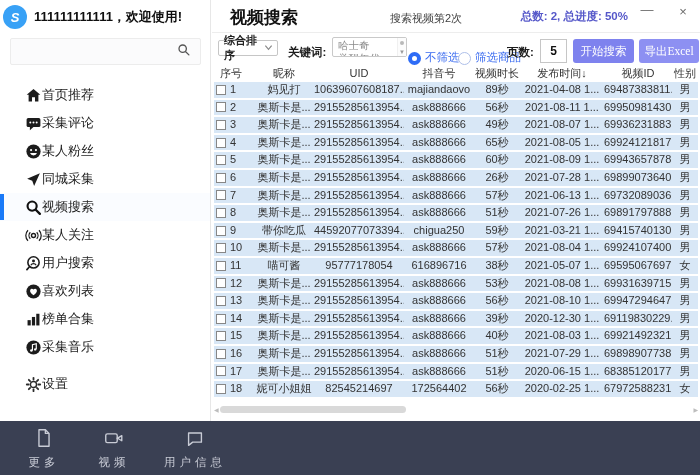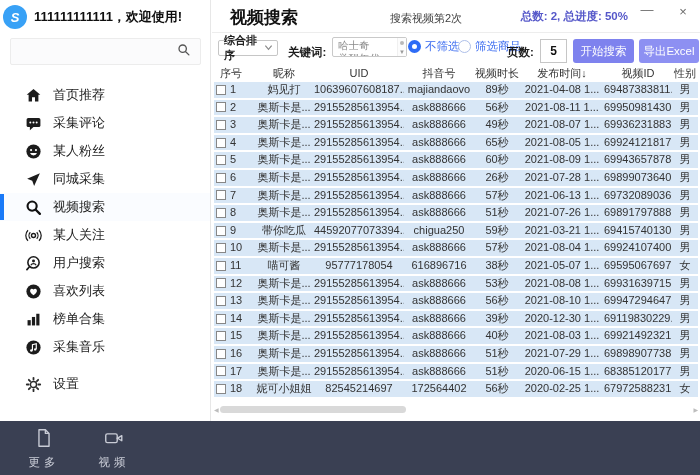--- a/index.html
+++ b/index.html
@@ -13,21 +13,21 @@
   .welcome-row { display:flex; align-items:center; gap:7px; padding:5px 6px 0 3px; }
   .logo { width:24px; height:24px; border-radius:50%; background:#38a1f6; color:#fff;
     font-weight:bold; font-style:italic; font-size:13px; display:flex; align-items:center;
     justify-content:center; flex:0 0 24px; }
   .welcome-text { font-weight:bold; font-size:13px; color:#0f0f0f; white-space:nowrap; }
   .side-search { margin:9px 9px 0 10px; height:27px; background:#fbfbfc;
     border:1px solid #ececec; border-radius:2px; display:flex; align-items:center;
     justify-content:flex-end; padding-right:9px; }
   .nav { margin-top:16px; }
   .nav-item { position:relative; height:28px; display:flex; align-items:center;
-    gap:11px; padding-left:25px; font-size:13px; color:#1d1d1d; cursor:default; }
+    padding-left:25px; font-size:13px; color:#1d1d1d; cursor:default; }
   .nav-item .ic { width:17px; height:17px; display:flex; align-items:center; justify-content:center; }
   .nav-item.active { background:#fafcff; }
   .nav-item.active::before { content:""; position:absolute; left:0; top:1px; bottom:1px;
     width:4px; background:#1a7af8; }
   .settings-wrap { margin-top:9px; }
 
   
   .main { position:absolute; left:212px; top:0; width:488px; height:421px; background:#fff; }
   .main-header { position:relative; height:33px; border-bottom:1px solid #ededed; }
   .page-title { position:absolute; left:18px; top:6px; font-size:17px; font-weight:bold; color:#111; }
@@ -43,32 +43,32 @@
     border:1px solid #c6c6c6; border-radius:2px; display:flex; align-items:center;
     justify-content:space-between; padding:0 4px 0 5px; font-size:11px; color:#222; font-weight:bold; }
   .kw-label { position:absolute; left:76px; top:9px; font-weight:bold; color:#1c1c1c; }
   .kw-box { position:absolute; left:120px; top:1px; width:75px; height:20px;
     border:1px solid #c9c9c9; border-radius:2px; display:flex;justify-content:flex-end; }
   .kw-text { flex:1; font-size:10.5px; color:#8b8b8b; line-height:13px; padding:1px 0 0 5px;
     white-space:pre-line; overflow:hidden; }
   .kw-scroll { width:9px; border-left:1px solid #f0f0f0; background:#fcfcfc; position:relative; }
   .kw-dot { position:absolute; top:3px; left:2px; width:4px; height:4px; border-radius:50%; background:#b9b9b9; }
   .kw-down { position:absolute; bottom:1px; left:1px; font-size:6px; color:#9a9a9a; }
-  .radio-group { position:absolute; top:3px; display:flex; align-items:center; gap:4px; color:#3a6bf0;font-family:Liberation Serif, serif; }
+  .radio-group { position:absolute; top:14px; display:flex; align-items:flex-end; gap:4px; color:#3a6bf0;font-family:Liberation Serif, serif; }
   .rg1 { left:196px; } .rg2 { left:246px; }
   .radio { width:13px; height:13px; border-radius:50%; background:#fff; }
   .radio.checked { border:4px solid #2e6cf6; }
   .radio.unchecked { border:1px solid #aebfe9; }
   .pages-label { position:absolute; left:295px; top:9px; font-weight:bold; color:#1c1c1c; }
   .pages-input { position:absolute; left:328px; top:3px; width:27px; height:24px;
     border:1px solid #c6c6c6; text-align:center; font-weight:bold; font-size:12px; color:#111;
     line-height:22px; background:#fff; }
   .btn { position:absolute; top:3px; height:24px; border:none; border-radius:3px; color:#fff;
     font-size:11.5px; text-align:center; line-height:24px; cursor:default;
-    font-family:Liberation Sans, sans-serif; }
+    font-family:Liberation Serif, serif; }
   .btn-start { left:361px; width:61px; background:#7e82ee; }
   .btn-export { left:427px; width:60px; background:#8d90f2; }
 
   
   .table { position:absolute; left:2px; top:64px; width:484px; }
   .tgrid { display:grid; grid-template-columns:40px 60px 90px 70px 46px 84px 68px 26px; align-items:center; }
   .thead { height:18px; font-size:11px; color:#333; }
   .thead .th { text-align:center; }
   .thead .th:first-child { text-align:left; padding-left:6px; }
   .trow { height:15.6px; margin-bottom:2px; background:#d8e7f6; font-size:11px; color:#333; }
@@ -533,14 +533,20 @@
           </svg></span>
         <span class="bb-label">更多</span>
       </div>
       <div class="bb-item">
         <span><svg width="24" height="22" viewBox="0 0 26 24" fill="none" stroke="#c9ccd6" stroke-width="1.5" stroke-linejoin="round">
             <rect x="4" y="7.5" width="12.5" height="9.5" rx="1.8"></rect>
             <path d="M16.5 12.5 L21.5 9.5 v5.5 L16.5 12 z"></path>
           </svg></span>
         <span class="bb-label">视频</span>
       </div>
+      <div class="bb-item">
+        <span><svg width="22" height="22" viewBox="0 0 24 24" fill="none" stroke="#c9ccd6" stroke-width="1.5" stroke-linejoin="round">
+            <path d="M5 6.5 h14 v10 h-9.5 L5 20 v-3.5 z"></path>
+          </svg></span>
+        <span class="bb-label">用户信息</span>
+      </div>
     </div>
 </div>
 
 </body></html>

